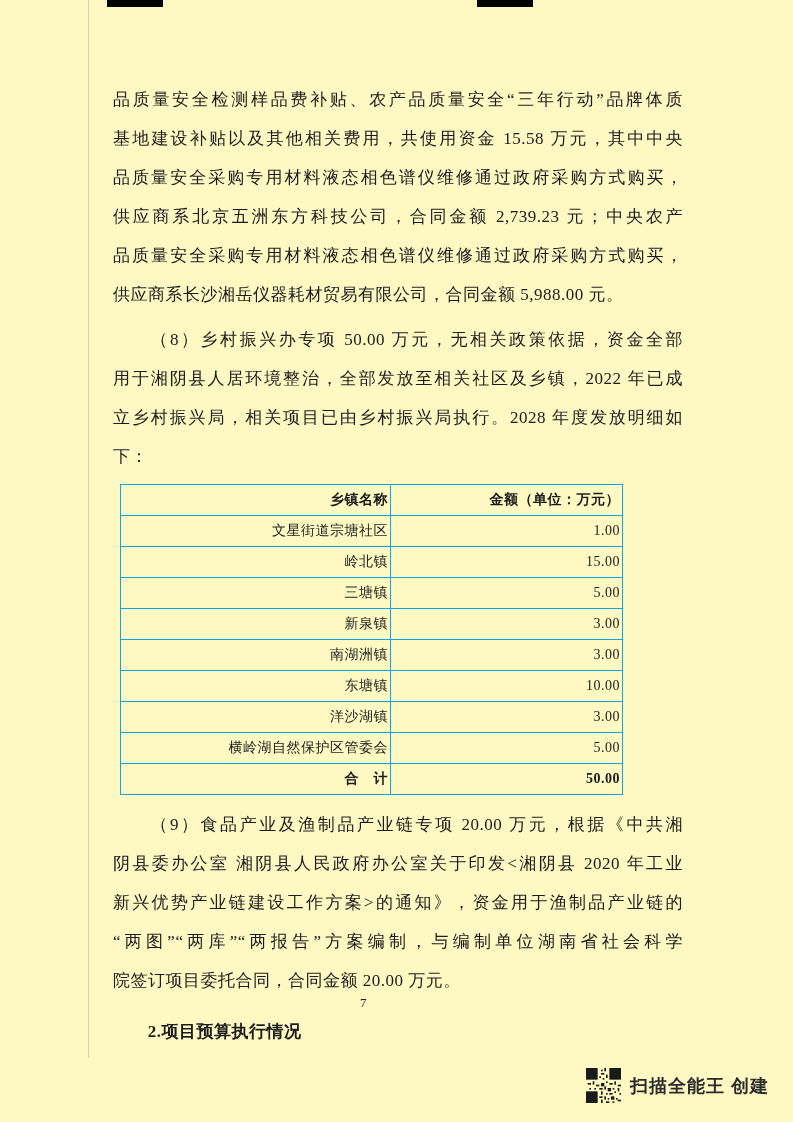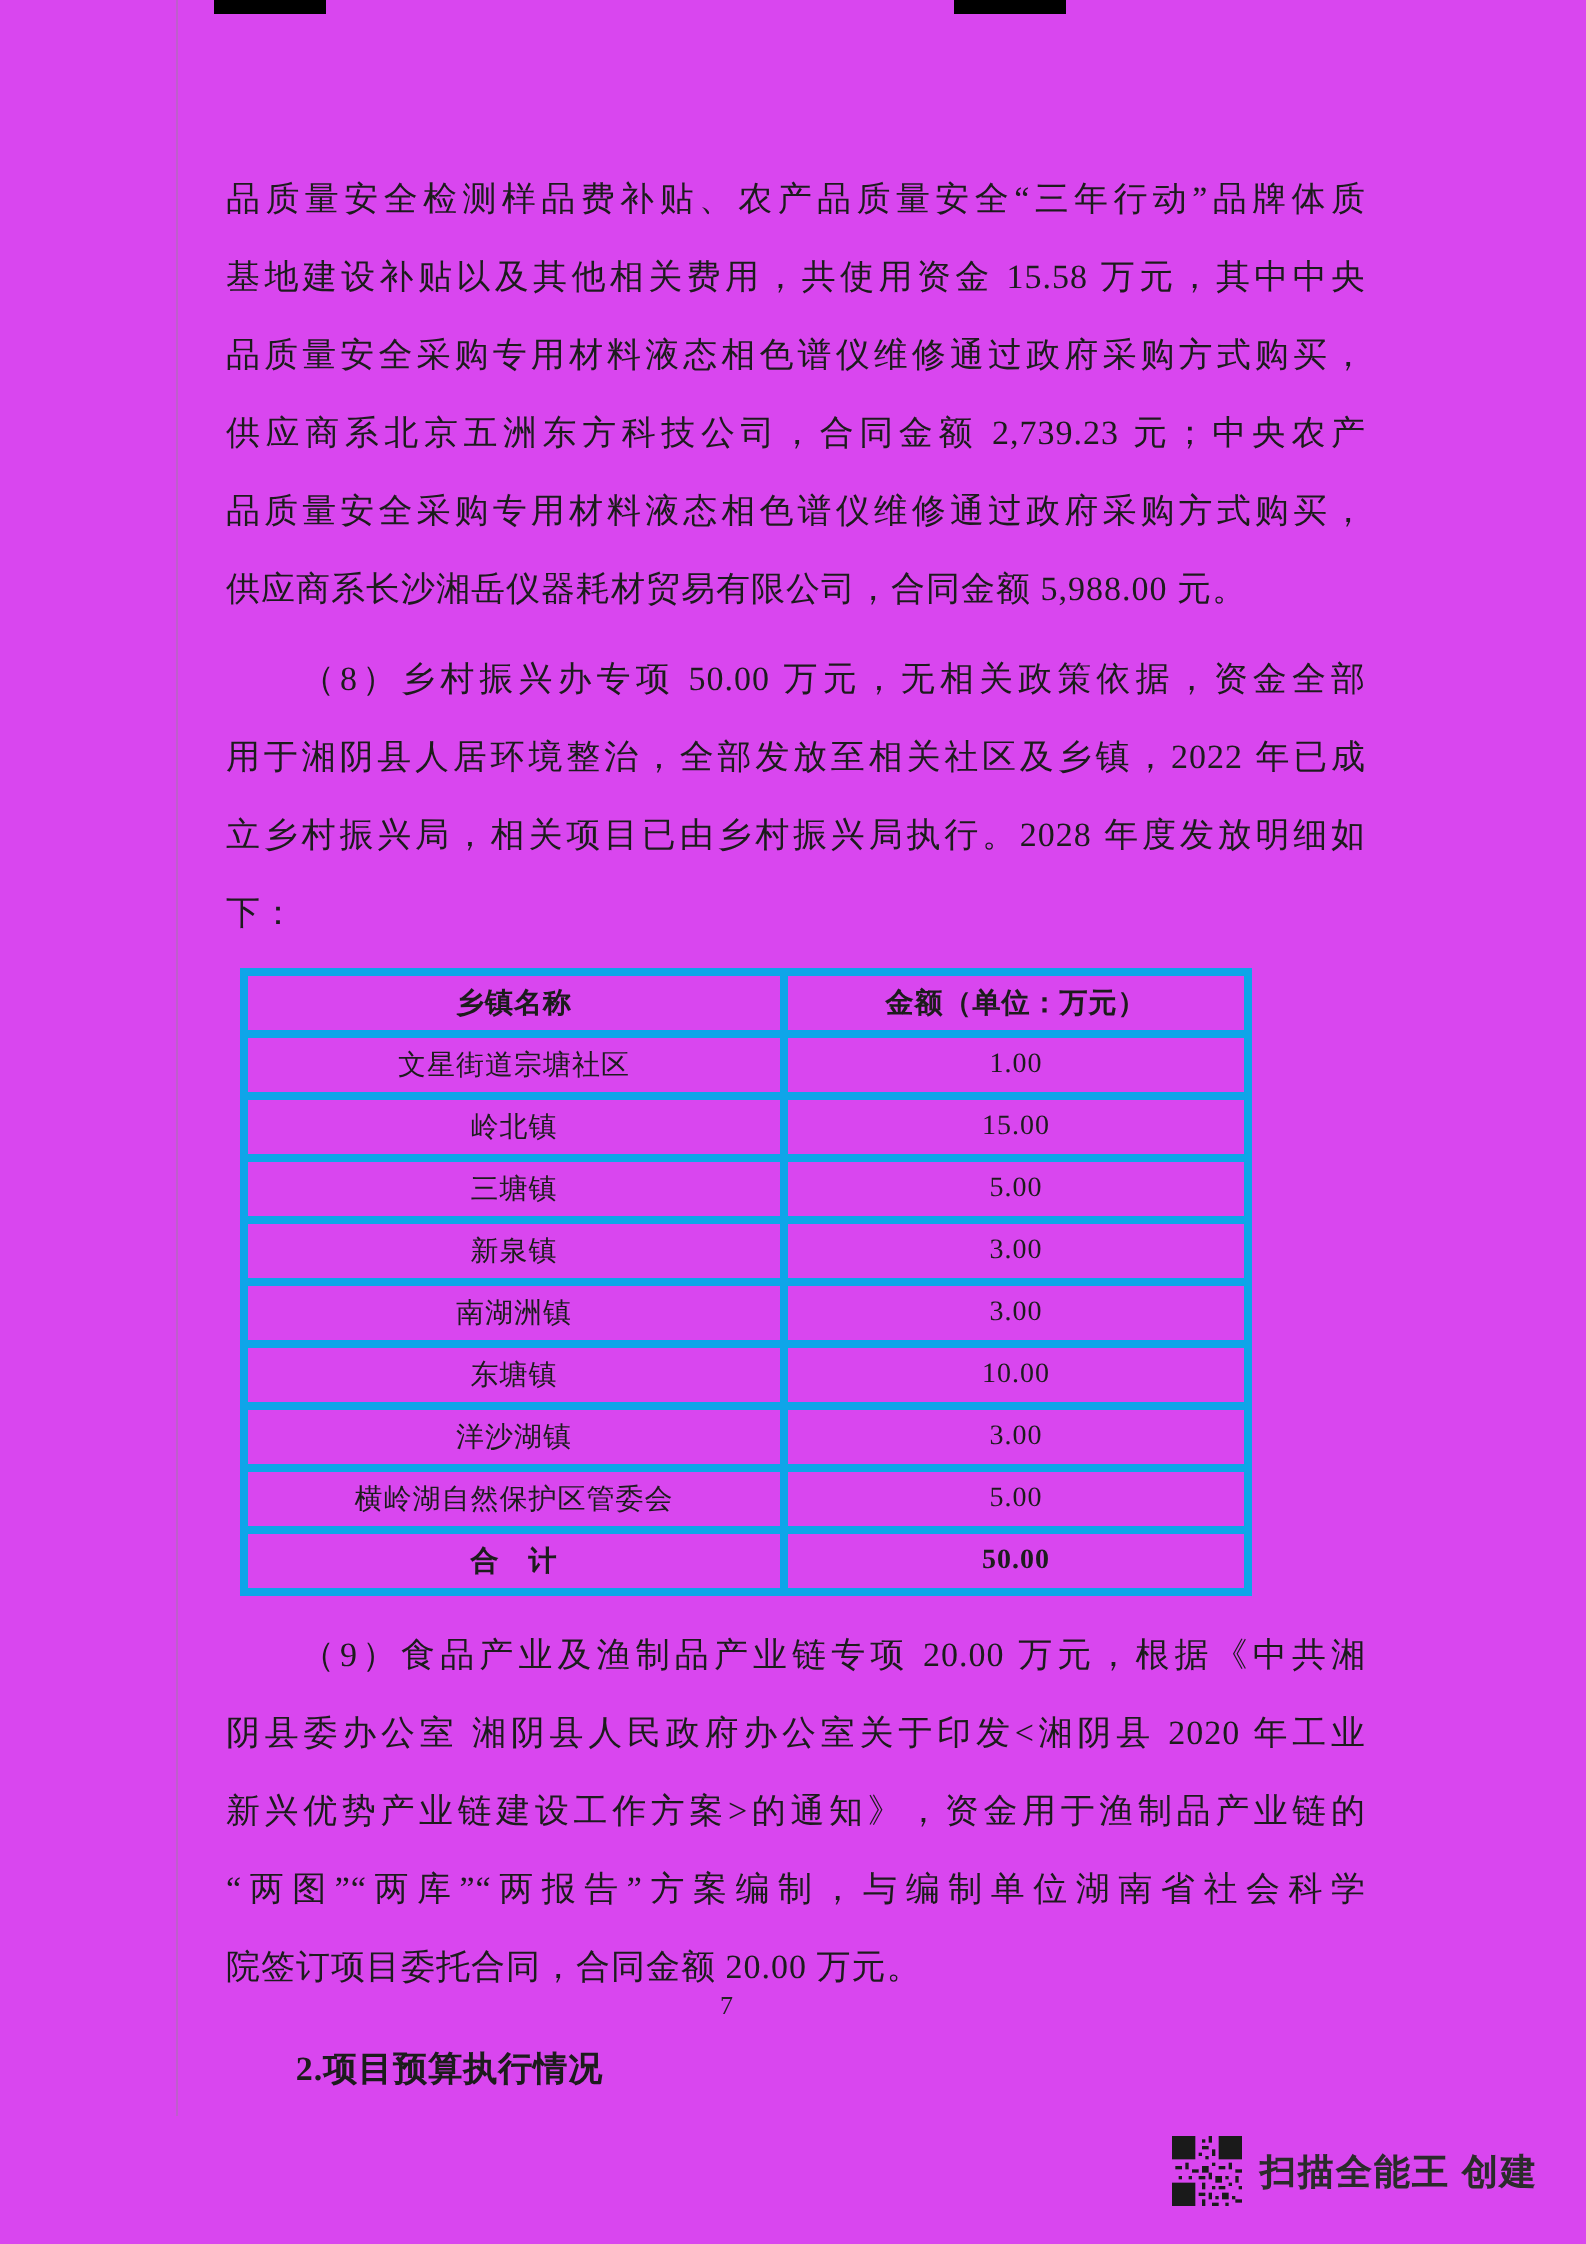--- a/index.html
+++ b/index.html
@@ -1,21 +1,21 @@
 <!DOCTYPE html>
 <html><head>
 <meta charset="utf-8">
 <style>
   * { margin: 0; padding: 0; box-sizing: border-box; }
   html, body { background: #ffffff; }
   .page {
     position: relative;
     width: 793px;
     height: 1122px;
-    background: #d946ef;
+    background: #fef9c3;
     overflow: hidden;
     font-family: "Liberation Serif", "DejaVu Serif", serif;
     color: #1c1c1c;
   }
   
   .scan-mark { position: absolute; top: 0; height: 7px; background: #000; }
   .scan-mark.m1 { left: 107px; width: 56px; }
   .scan-mark.m2 { left: 477px; width: 56px; }
   .edge-line {
     position: absolute; left: 88px; top: 0; width: 1px; height: 1058px;
@@ -40,23 +40,23 @@
   .para + .para { margin-top: 6px; }
 
   table.alloc {
     margin: 8px 0 0 7px;
     width: 502px;
     border-collapse: collapse;
     font-size: 14px;
     table-layout: fixed;
   }
   table.alloc th, table.alloc td {
-    border: 4px solid #0ea5e9;
+    border: 1px solid #0ea5e9;
     height: 31px;
-    text-align: center;
+    text-align: right;
     vertical-align: middle;
     padding: 0 2px;
     font-weight: normal;
     letter-spacing: 0.5px;
   }
   table.alloc th { font-weight: bold; }
   table.alloc col.c1 { width: 270px; }
   table.alloc col.c2 { width: 232px; }
   table.alloc tr.total td { font-weight: bold; }
 

